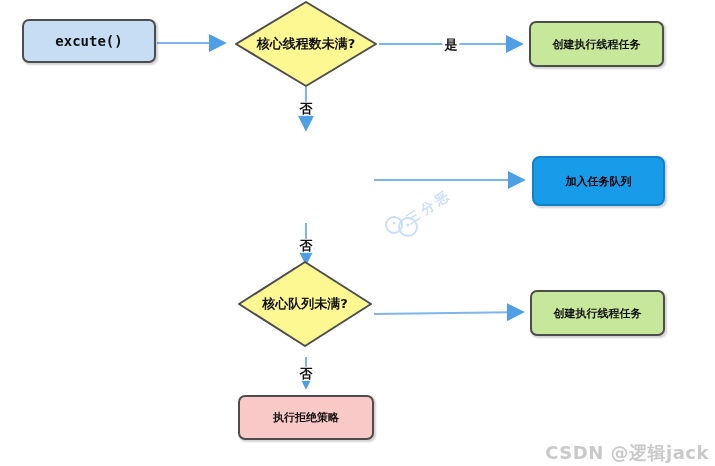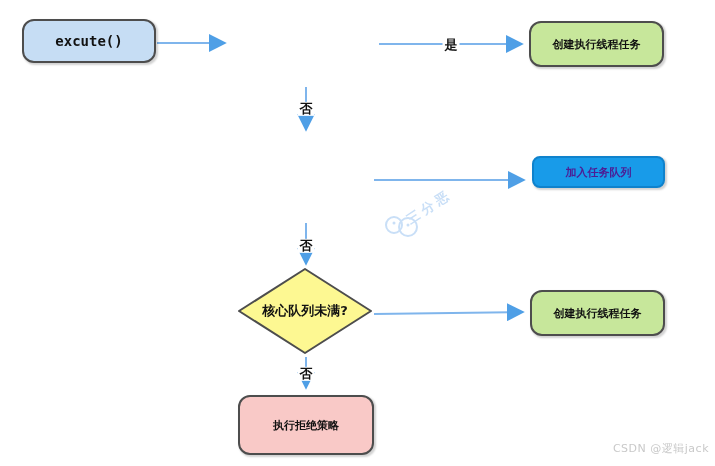--- a/index.html
+++ b/index.html
@@ -11,72 +11,72 @@
   .canvas{position:absolute;inset:0;}
   svg.wires{position:absolute;left:0;top:0;pointer-events:none;}
   .wire{stroke:var(--arrow_line);stroke-width:2;fill:none;}
   .node{
     position:absolute;display:flex;align-items:center;justify-content:center;
     box-sizing:border-box;text-align:center;
     font-size:11px;font-weight:bold;color:#111;
     border:2px solid var(--node_border);
     box-shadow:1.5px 1.5px 2px rgba(0,0,0,0.18);
   }
-  .rounded{border-radius:12px;}
+  .rounded{border-radius:7px;}
   .start-node{
     left:22px;top:19px;width:134px;height:44px;
     background:var(--start_fill);
     font-family:"DejaVu Sans Mono","Liberation Mono",monospace;
     font-size:14px;
   }
   .result-success{background:var(--success_fill);}
   .result-top{left:529px;top:21px;width:135px;height:46px;}
   .result-mid{
-    left:532px;top:156px;width:133px;height:32px;
-    background:var(--info_fill);color:#4c1d95;
+    left:532px;top:156px;width:133px;height:50px;
+    background:var(--info_fill);color:#000000;
     border-color:var(--info_border);border-radius:8px;
   }
   .result-bottom{left:530px;top:290px;width:135px;height:46px;}
   .result-reject{
-    left:238px;top:395px;width:136px;height:60px;
+    left:238px;top:395px;width:136px;height:45px;
     background:var(--danger_fill);
   }
   .diamond{
     position:absolute;display:flex;align-items:center;justify-content:center;
     text-align:center;font-size:13px;font-weight:bold;color:#111;
   }
   .diamond svg{position:absolute;left:0;top:0;}
   .diamond polygon{
     fill:var(--diamond_fill);stroke:var(--node_border);stroke-width:2;stroke-linejoin:round;
   }
   .diamond span{position:relative;z-index:2;}
   .d1{left:234px;top:1px;width:144px;height:86px;}
   .d2{left:237px;top:137px;width:136px;height:86px;}
-  .d3{left:237px;top:268px;width:136px;height:86px;}
+  .d3{left:237px;top:261px;width:136px;height:86px;}
   .edge-label{
     position:absolute;transform:translate(-50%,-50%);
     background:#ffffff;padding:0 2px;
     font-size:13px;font-weight:bold;color:#111;line-height:1.1;
   }
   .lbl-yes{left:451px;top:45px;}
   .lbl-no1{left:306px;top:109px;}
   .lbl-no2{left:306px;top:246px;}
   .lbl-no3{left:306px;top:374px;}
   .watermark{
     position:absolute;left:382px;top:196px;width:110px;height:50px;
     color:var(--watermark);pointer-events:none;
   }
   .watermark .wm-text{
     position:absolute;left:26px;top:16px;
     transform:rotate(-33deg);transform-origin:left center;
     font-size:13px;font-weight:bold;letter-spacing:4px;white-space:nowrap;
   }
   .credit{
     position:absolute;right:6px;top:441px;
-    font-size:11px;color:var(--credit);letter-spacing:0.5px;
+    font-size:18px;color:var(--credit);letter-spacing:0.5px;font-weight:bold;
   }
 </style>
 </head>
 <body style="--node_border: #4d4d4d; --start_fill: #c6ddf4; --diamond_fill: #fdf892; --success_fill: #c7e79b; --info_fill: #189be9; --info_border: #0f82cc; --danger_fill: #f9c9c7; --arrow_line: #7fb5ec; --arrow_head: #4f9fe6; --watermark: #c9dff7; --credit: #c9c9c9;">
 
 <div class="canvas">
 
   <svg class="wires" width="715" height="466">
     <defs>
       <marker id="ah" viewBox="0 0 10 10" refX="9" refY="5" markerWidth="9" markerHeight="9" orient="auto">
@@ -89,20 +89,26 @@
     <line class="wire" x1="374" y1="180" x2="524" y2="180" marker-end="url(#ah)"></line>
     <line class="wire" x1="306" y1="223" x2="306" y2="264" marker-end="url(#ah)"></line>
     <line class="wire" x1="374" y1="314" x2="523" y2="312" marker-end="url(#ah)"></line>
     <line class="wire" x1="306" y1="357" x2="306" y2="388" marker-end="url(#ah)"></line>
   </svg>
 
   <div class="node rounded start-node">
     <span>excute()</span>
   </div>
 
+  <div class="diamond d1">
+    <svg width="144" height="86">
+      <polygon points="72,1 142,43 72,85 2,43"></polygon>
+    </svg>
+    <span>核心线程数未满?</span>
+  </div>
 
 
   <div class="diamond d3">
     <svg width="136" height="86">
       <polygon points="68,1 134,43 68,85 2,43"></polygon>
     </svg>
     <span>核心队列未满?</span>
   </div>
 
   <div class="node rounded result-success result-top">

